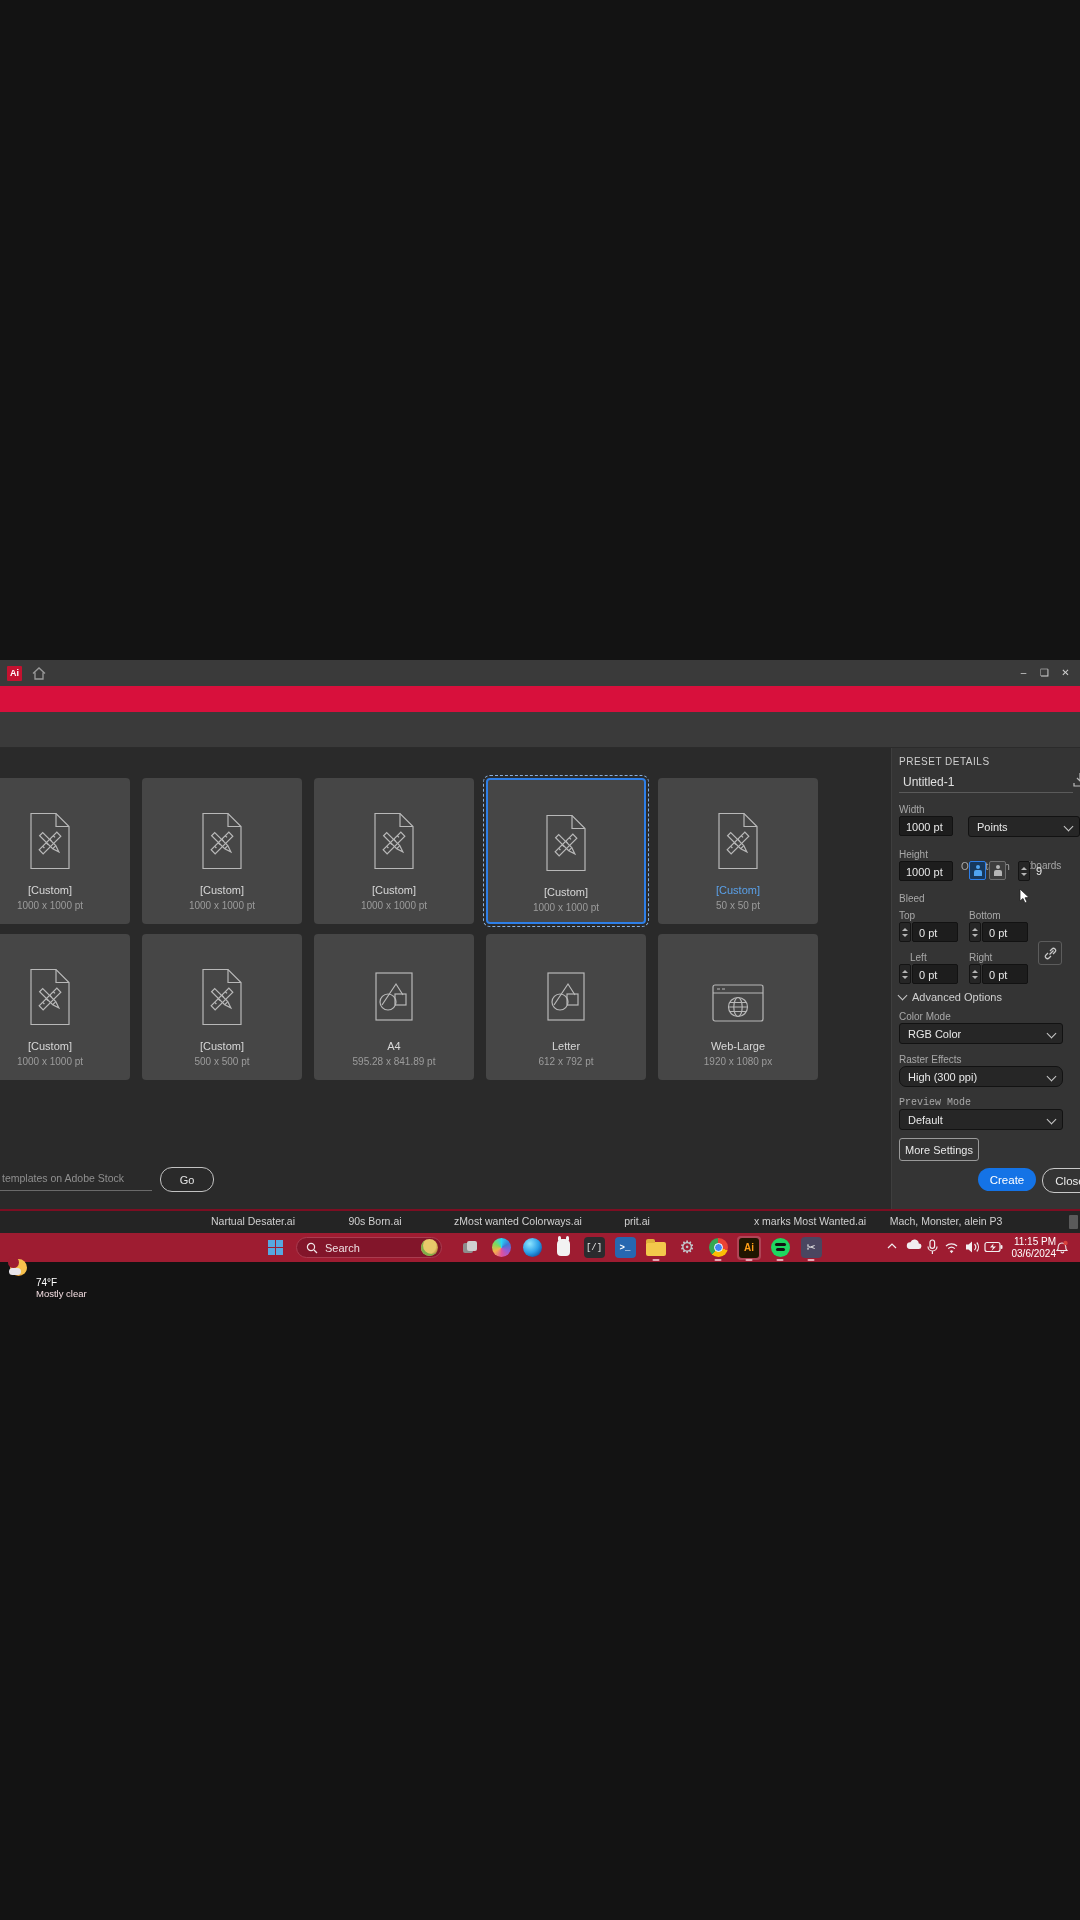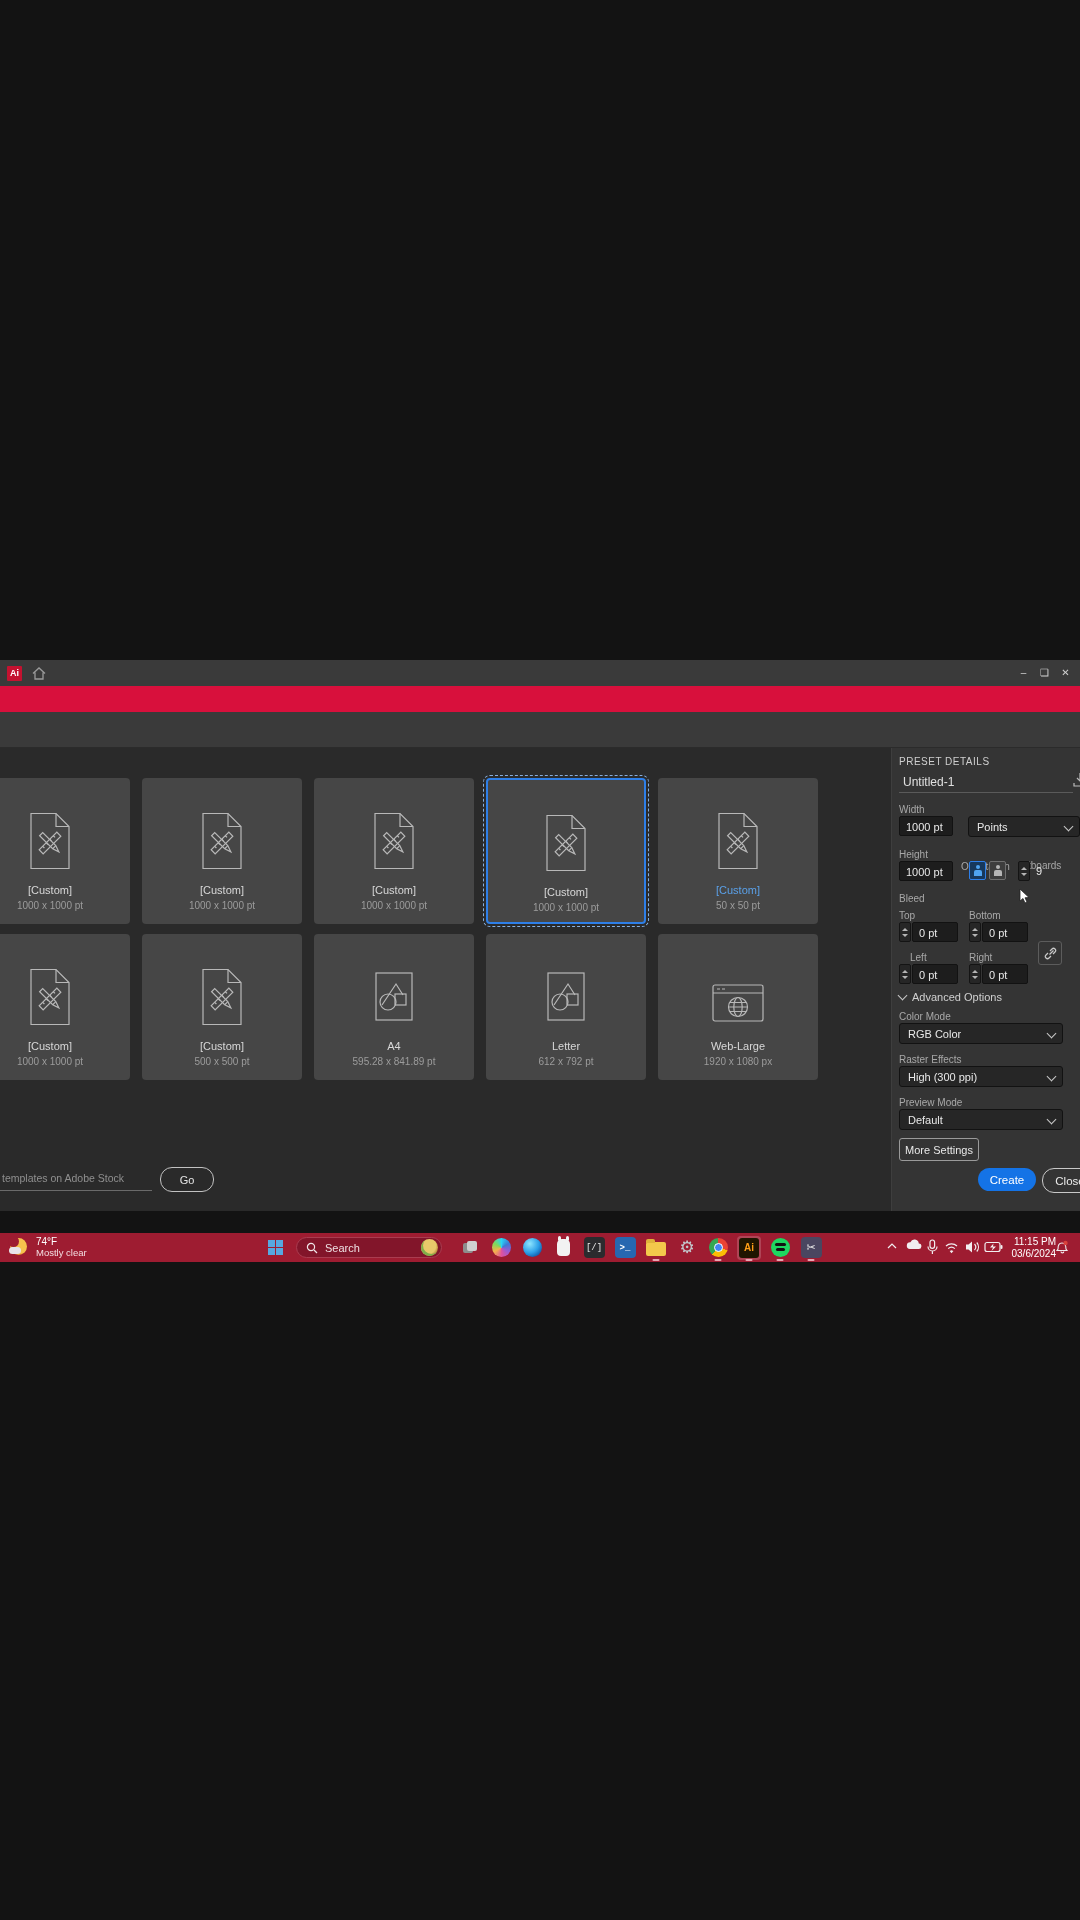--- a/index.html
+++ b/index.html
@@ -92,21 +92,21 @@
   .strip-nub{position:absolute;right:2px;top:4px;width:9px;height:14px;background:#5a5a5a;border-radius:1px;}
 
   
   .taskbar{position:absolute;top:1233px;left:0;width:1080px;height:29px;background:#9e1c31;}
   .weather{position:absolute;left:8px;top:3px;display:flex;align-items:center;gap:6px;}
   .w-icon{width:22px;height:22px;position:relative;}
   .w-moon{position:absolute;left:2px;top:2px;width:17px;height:17px;border-radius:50%;
           background:radial-gradient(circle at 65% 35%,#f6c14d 55%,#d98324 80%);}
   .w-bite{position:absolute;left:0px;top:0px;width:11px;height:11px;border-radius:50%;background:#9e1c31;}
   .w-cloud{position:absolute;left:1px;top:11px;width:12px;height:7px;border-radius:6px;background:#e8e4ea;}
-  .w-temp{font-size:10px;color:#fff;line-height:11px;}
+  .w-temp{font-size:10px;color:#fff;line-height:11px;margin-top:41px;}
   .w-cond{font-size:9.5px;color:#f3dde1;line-height:11px;}
   .start{position:absolute;left:268px;top:7px;width:15px;height:15px;display:grid;
          grid-template-columns:7px 7px;grid-template-rows:7px 7px;gap:1px;}
   .start div{background:#57a8e0;}
   .tb-search{position:absolute;left:296px;top:4px;width:146px;height:21px;border-radius:11px;
              background:#82152a;border:1px solid #aa3c50;box-sizing:border-box;display:flex;align-items:center;}
   .tb-search .mag{margin-left:9px;display:flex;}
   .tb-search .s-label{font-size:11px;color:#eedfe2;margin-left:7px;}
   .food{margin-left:auto;margin-right:3px;width:17px;height:17px;border-radius:50%;
         background:radial-gradient(circle at 40% 40%,#e8c96a 55%,#b98a3a 75%);
@@ -443,39 +443,50 @@
     <div class="adv">
       <span class="caret2"></span>
       <span>Advanced Options</span>
     </div>
 
     <div class="lbl" style="left:7px;top:263px;">Color Mode</div>
     <div class="drop" style="left:7px;top:275px;width:164px;">
       <span>RGB Color</span><span class="caret"></span>
     </div>
     <div class="lbl" style="left:7px;top:306px;">Raster Effects</div>
-    <div class="drop" style="left:7px;top:318px;width:164px;">
+    <div class="drop" style="left:7px;top:318px;width:164px;border-radius:7px;">
       <span>High (300 ppi)</span><span class="caret"></span>
     </div>
-    <div class="lbl" style="left:7px;top:349px;">Preview Mode</div>
+    <div class="lbl" style="left:7px;top:349px;font-family:Liberation Mono, monospace;">Preview Mode</div>
     <div class="drop" style="left:7px;top:361px;width:164px;">
       <span>Default</span><span class="caret"></span>
     </div>
 
     <div class="more-btn">More Settings</div>
     <div class="create-btn">Create</div>
     <div class="close-btn">Close</div>
   </div>
 
   <div class="cursor">
     <svg width="12" height="17" viewBox="0 0 12 17">
         <path d="M1 1 L1 13 L4 10.5 L6 15 L8 14 L6 9.8 L10 9.5 Z" fill="#fff" stroke="#222" stroke-width="0.8"></path>
       </svg>
   </div>
 
+  <div class="filestrip">
+    <div id="files">
+        <span class="file-name" style="left: 253px;">Nartual Desater.ai</span>
+        <span class="file-name" style="left: 375px;">90s Born.ai</span>
+        <span class="file-name" style="left: 518px;">zMost wanted Colorways.ai</span>
+        <span class="file-name" style="left: 637px;">prit.ai</span>
+        <span class="file-name" style="left: 810px;">x marks Most Wanted.ai</span>
+        <span class="file-name" style="left: 946px;">Mach, Monster, alein P3</span>
+      </div>
+    <div class="strip-nub"></div>
+  </div>
 
   <div class="taskbar">
     <div class="weather">
       <div class="w-icon">
         <div class="w-moon"></div>
           <div class="w-bite"></div>
           <div class="w-cloud"></div>
       </div>
       <div>
         <div class="w-temp">74°F</div>

